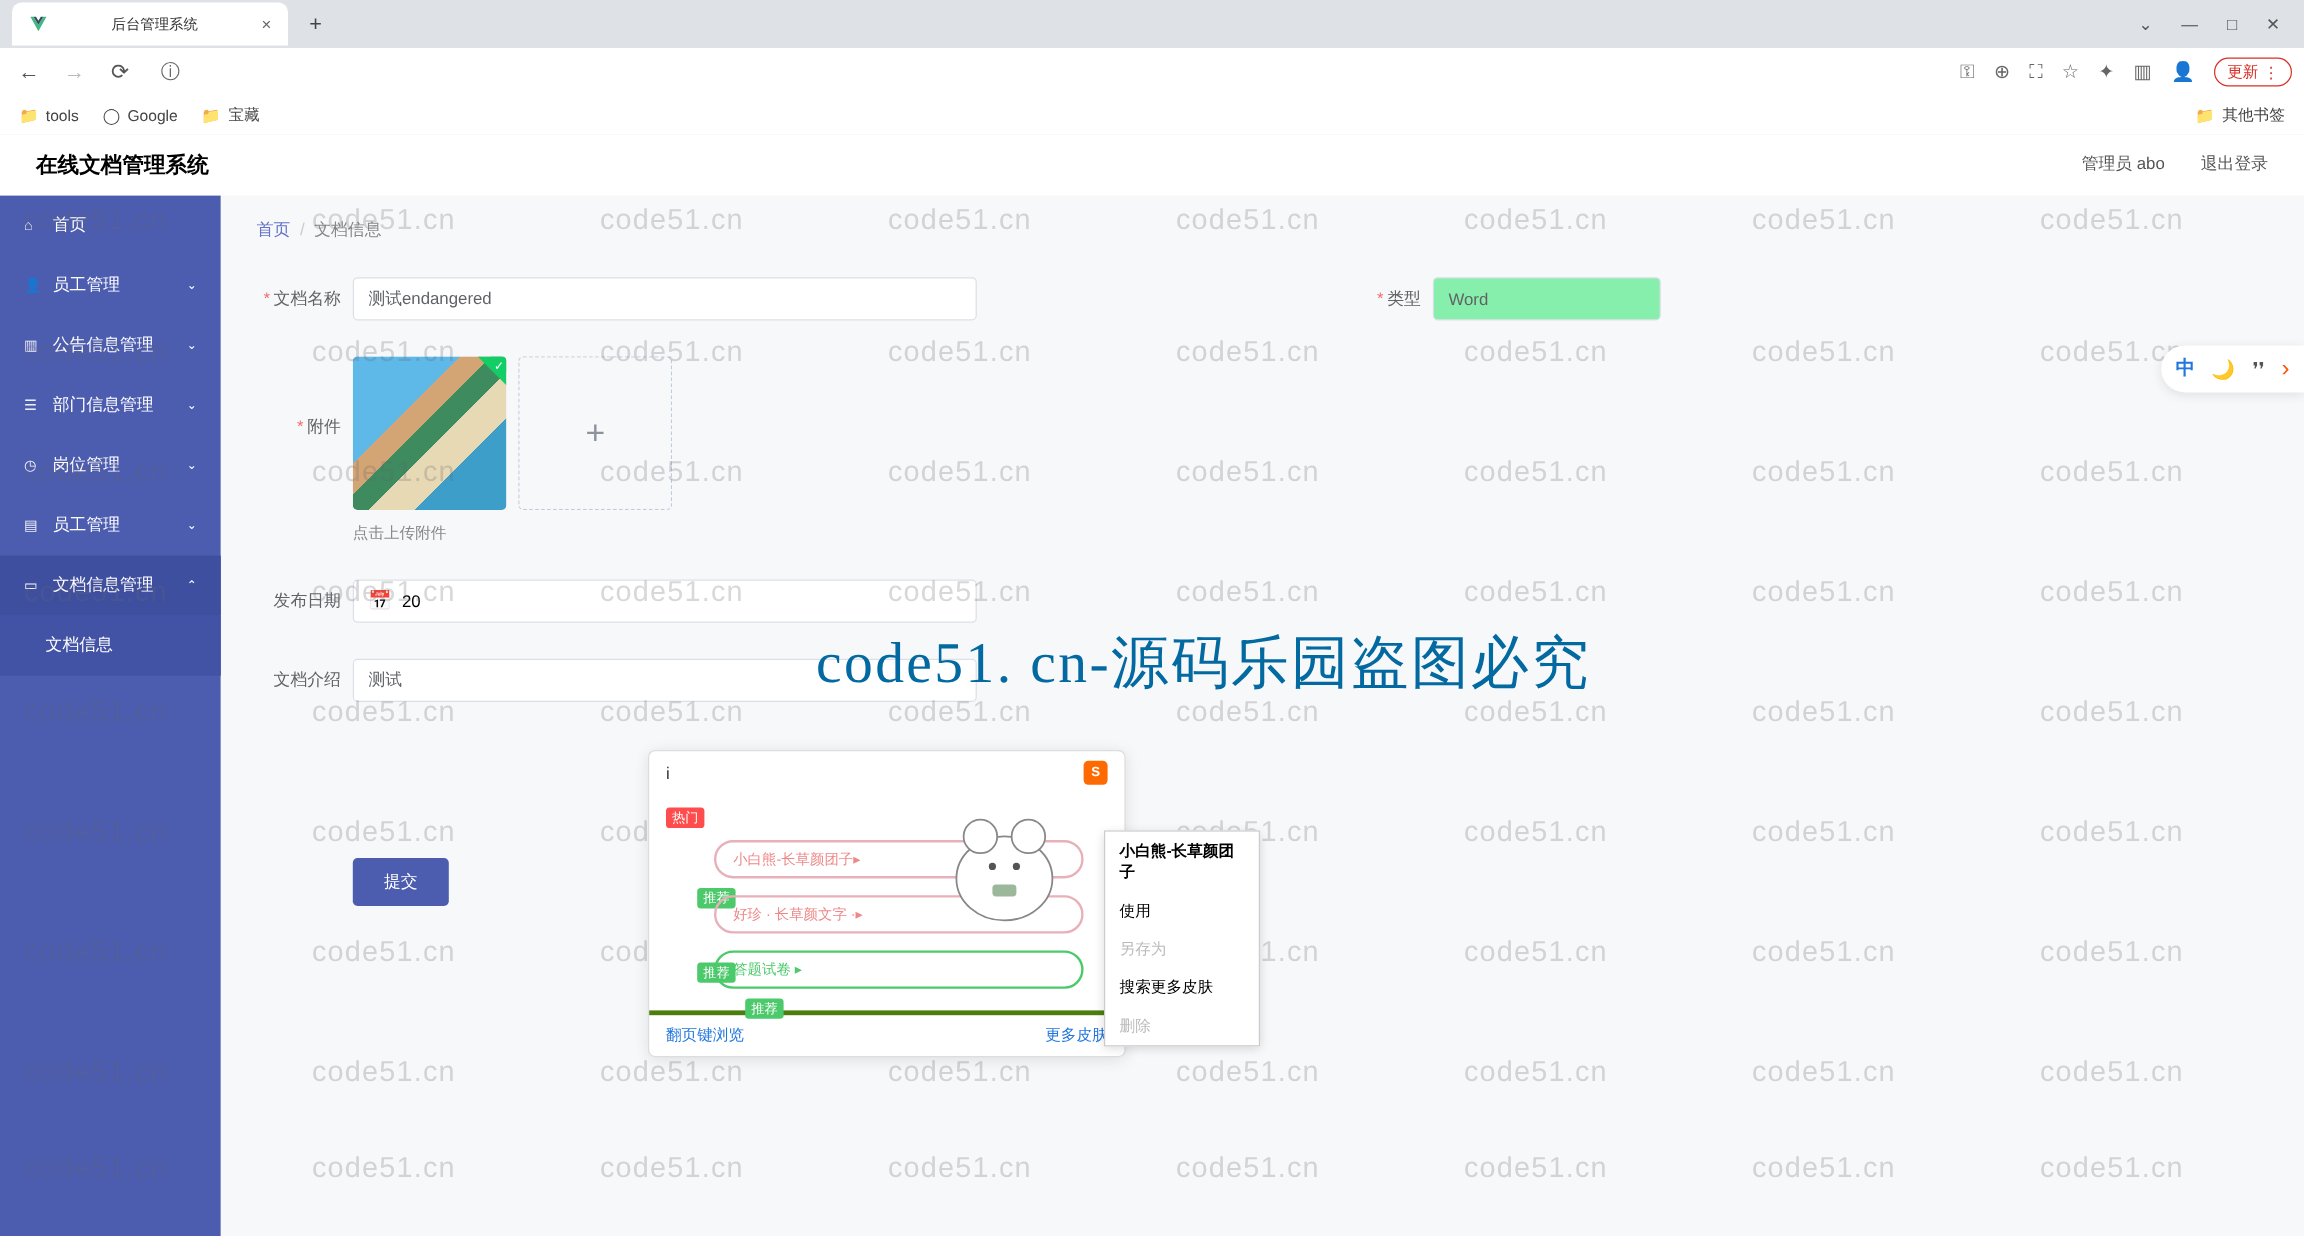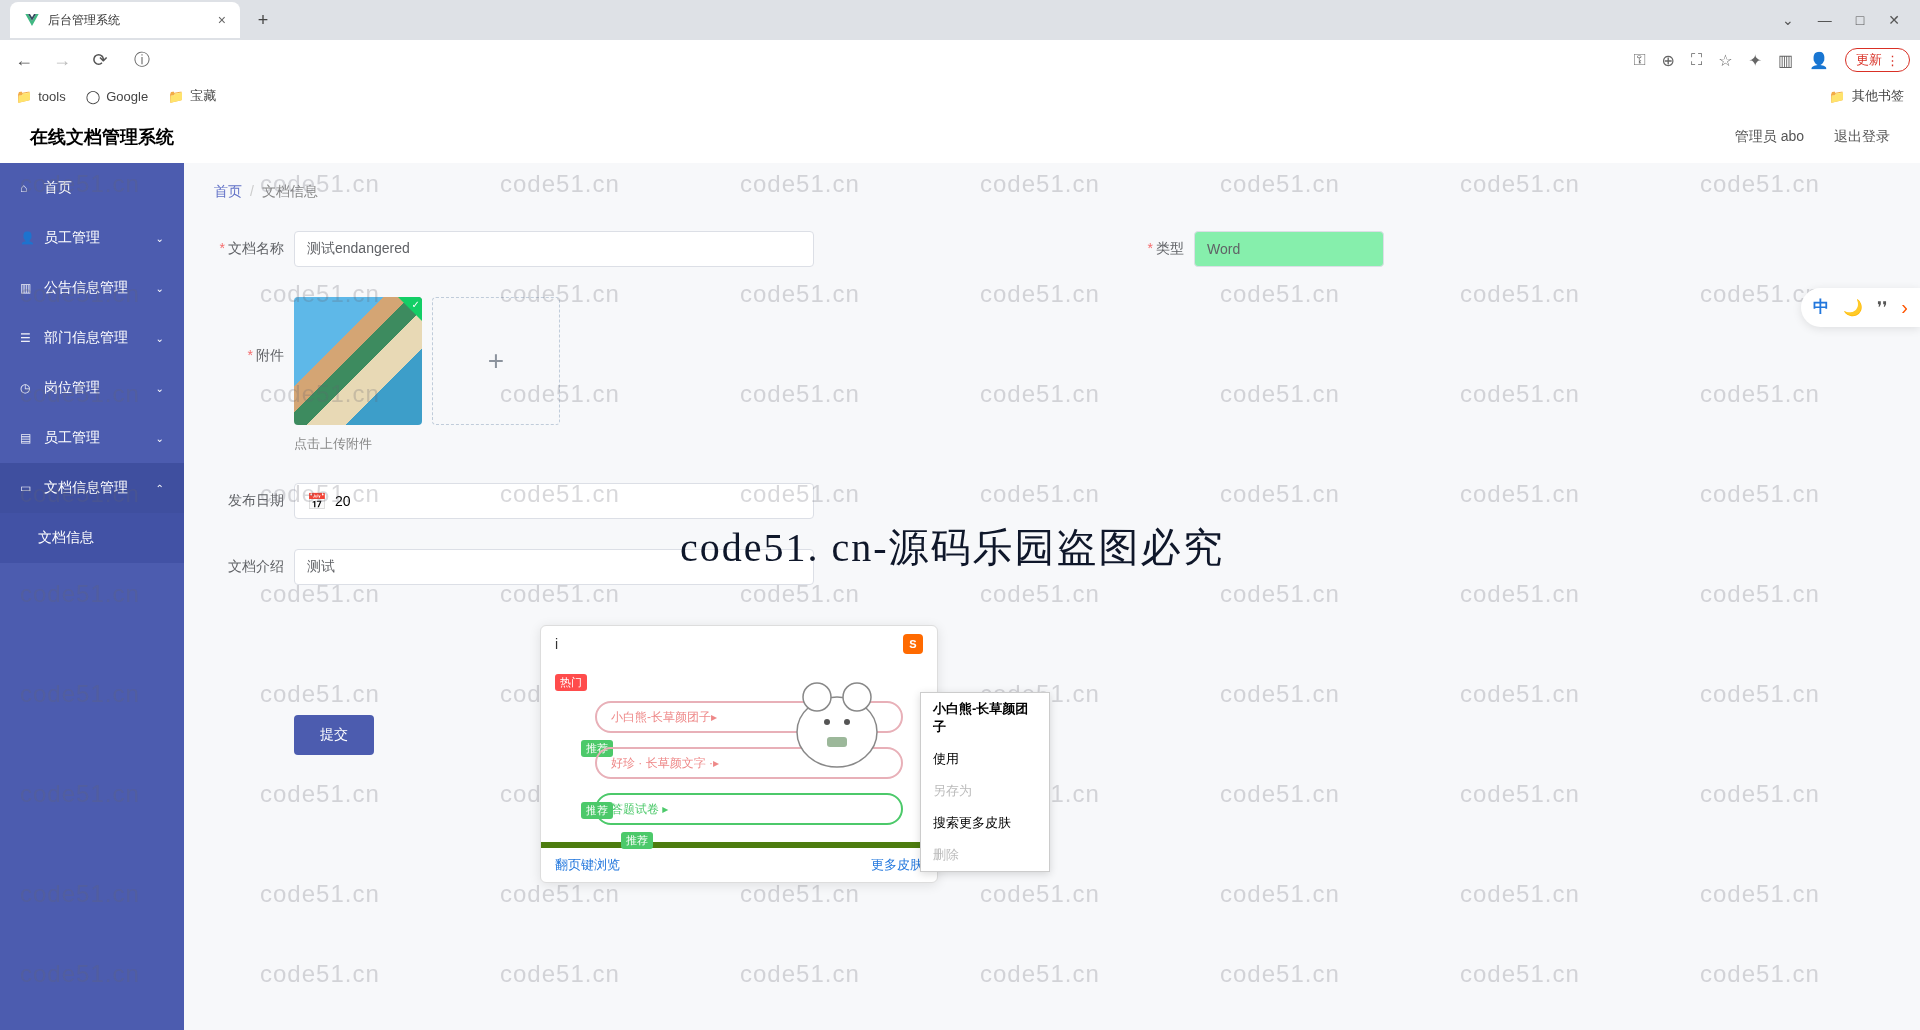--- a/index.html
+++ b/index.html
@@ -1,21 +1,21 @@
 <!DOCTYPE html>
 <html><head>
 <meta charset="utf-8">
 <style>
 * { margin: 0; padding: 0; box-sizing: border-box; font-family: "Microsoft YaHei", Arial, sans-serif; }
 body { background: #f5f5f5; width: 1920px; height: 1030px; overflow: hidden; position: relative; }
 
 
 .browser-chrome { background: #fff; border-bottom: 1px solid #e0e0e0; }
 .tab-bar { height: 40px; display: flex; align-items: center; background: #dee1e6; padding-left: 10px; }
-.tab { background: #fff; height: 36px; display: flex; align-items: center; padding: 0 14px; border-radius: 8px 8px 0 0; gap: 8px; min-width: 230px; }
+.tab { background: #fff; height: 36px; display: flex; align-items: center; padding: 0 14px; border-radius: 8px 8px 0 0; gap: 8px; min-width: 230px; text-align: center; }
 .tab .favicon { width: 16px; height: 16px; color: #41b883; }
 .tab .title { font-size: 12px; color: #333; flex: 1; }
 .tab .close { font-size: 14px; color: #666; cursor: pointer; }
 .tab-new { width: 30px; height: 30px; display: flex; align-items: center; justify-content: center; margin-left: 8px; color: #444; font-size: 18px; cursor: pointer; }
 .window-controls { margin-left: auto; display: flex; gap: 24px; padding-right: 20px; color: #555; }
 .window-controls span { font-size: 14px; cursor: pointer; }
 
 .url-bar { height: 40px; display: flex; align-items: center; padding: 0 10px; gap: 10px; }
 .nav-btn { width: 28px; height: 28px; display: flex; align-items: center; justify-content: center; color: #555; cursor: pointer; font-size: 18px; }
 .nav-btn.disabled { color: #bbb; }
@@ -79,32 +79,32 @@
 .ime-suggest { padding: 6px 14px; display: flex; align-items: center; }
 .ime-word { font-size: 18px; color: #666; }
 .ime-chev { margin-left: auto; color: #d0d0d0; font-size: 12px; }
 .ime-skins { padding: 10px 14px; position: relative; height: 180px; }
 .ime-badge { background: #ff4c4c; color: #fff; font-size: 11px; padding: 1px 5px; border-radius: 3px; display: inline-block; margin-bottom: 4px; }
 .ime-badge.rec { background: #4cc96a; }
 .skin-bubble { border: 2px solid #bbb; border-radius: 20px; height: 32px; margin: 6px 20px 14px 40px; display: flex; align-items: center; padding: 0 14px; font-size: 12px; position: relative; }
 .skin-bubble.pink { border-color: #e8b0b8; color: #e88; }
 .skin-bubble.green { border-color: #4cc96a; color: #4cc96a; margin-top: 20px; }
 .ime-bear { position: absolute; right: 40px; top: 0; width: 120px; height: 120px; }
-.ime-footer { border-top: 6px solid #4d7c0f; padding: 8px 14px; display: flex; font-size: 13px; }
+.ime-footer { border-top: 4px solid #4d7c0f; padding: 8px 14px; display: flex; font-size: 13px; }
 .ime-footer .left { color: #2277dd; }
 .ime-footer .right { margin-left: auto; color: #2277dd; }
 
 .ime-context { position: absolute; left: 920px; top: 692px; width: 130px; background: #fff; border: 1px solid #ccc; box-shadow: 0 2px 8px rgba(0,0,0,0.15); font-size: 13px; z-index: 21; }
 .ime-context .ctx-item { padding: 7px 12px; cursor: pointer; }
 .ime-context .ctx-item.bold { font-weight: bold; }
 .ime-context .ctx-item.disabled { color: #bbb; }
 
 
 .watermark { position: absolute; font-size: 24px; color: rgba(100,100,110,0.25); font-family: sans-serif; z-index: 1; pointer-events: none; letter-spacing: 1px; }
-.wm-main { position: absolute; left: 680px; top: 520px; font-size: 40px; color: #0f172a; z-index: 3; pointer-events: none; font-family: "SimSun", serif; letter-spacing: 2px; }
+.wm-main { position: absolute; left: 680px; top: 520px; font-size: 48px; color: #0369a1; z-index: 3; pointer-events: none; font-family: "SimSun", serif; letter-spacing: 2px; }
 
 .toolbar-float { position: absolute; right: 0; top: 288px; background: #fff; border-radius: 20px 0 0 20px; box-shadow: 0 2px 10px rgba(0,0,0,0.1); padding: 8px 12px; display: flex; gap: 14px; align-items: center; z-index: 10; }
 .toolbar-float span { font-size: 16px; color: #555; cursor: pointer; }
 .toolbar-float .lang { color: #2277dd; font-weight: bold; }
 .toolbar-float .arrow { color: #ff5500; font-size: 20px; }
 </style>
 </head>
 <body>
 
 <div class="browser-chrome">

